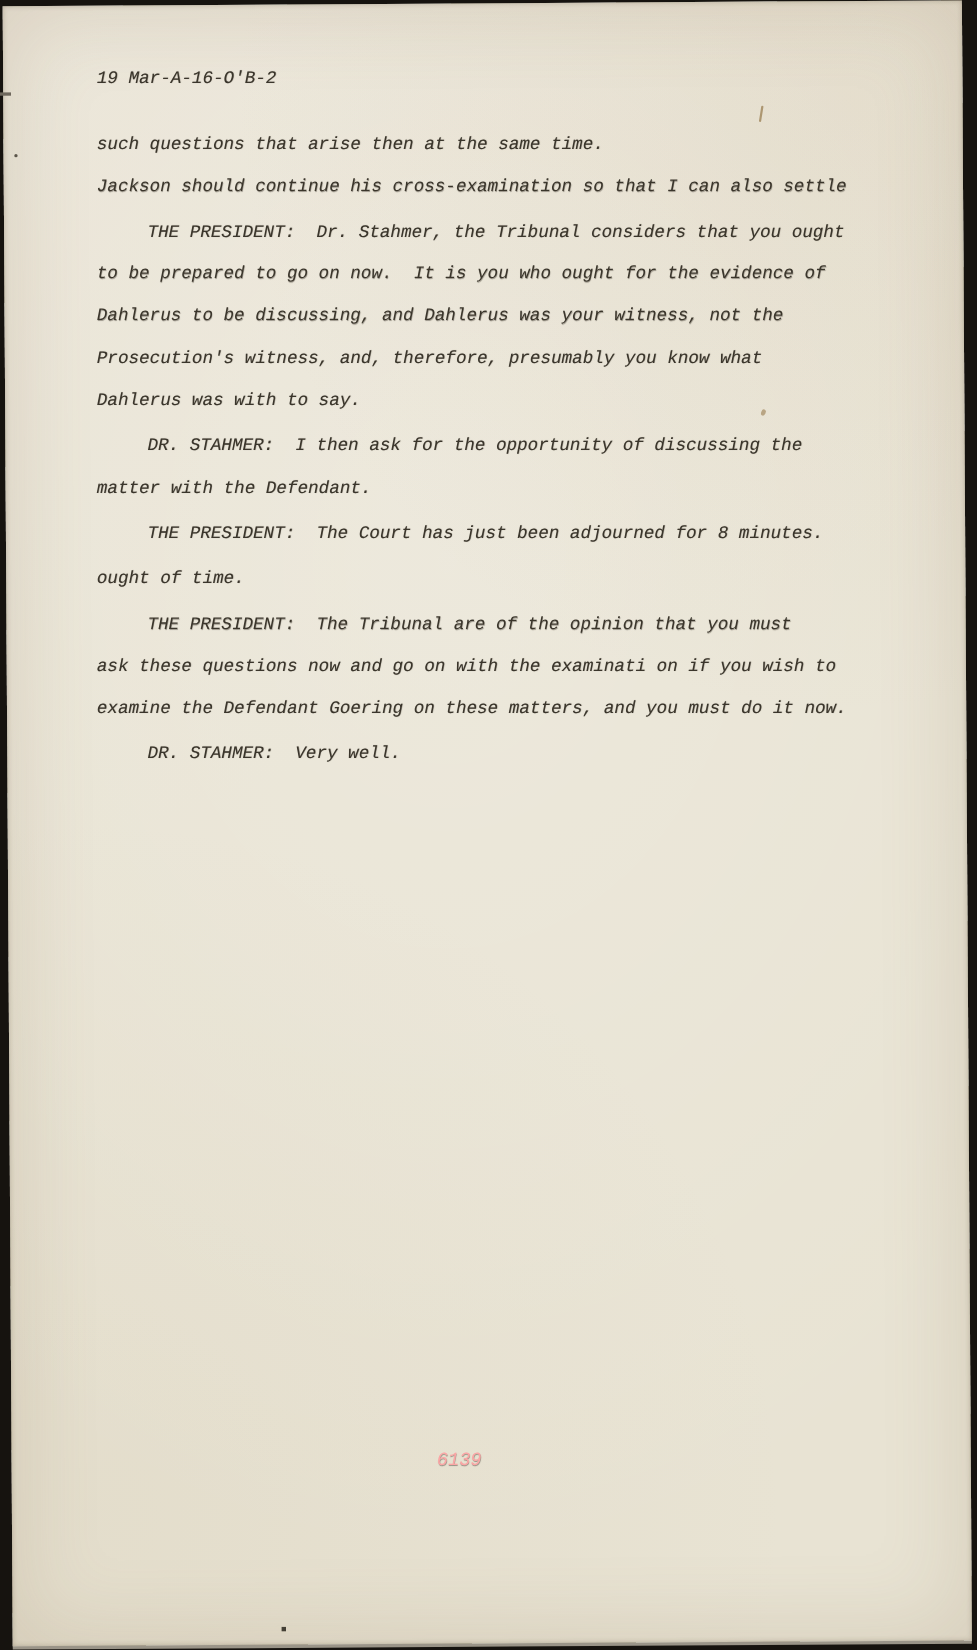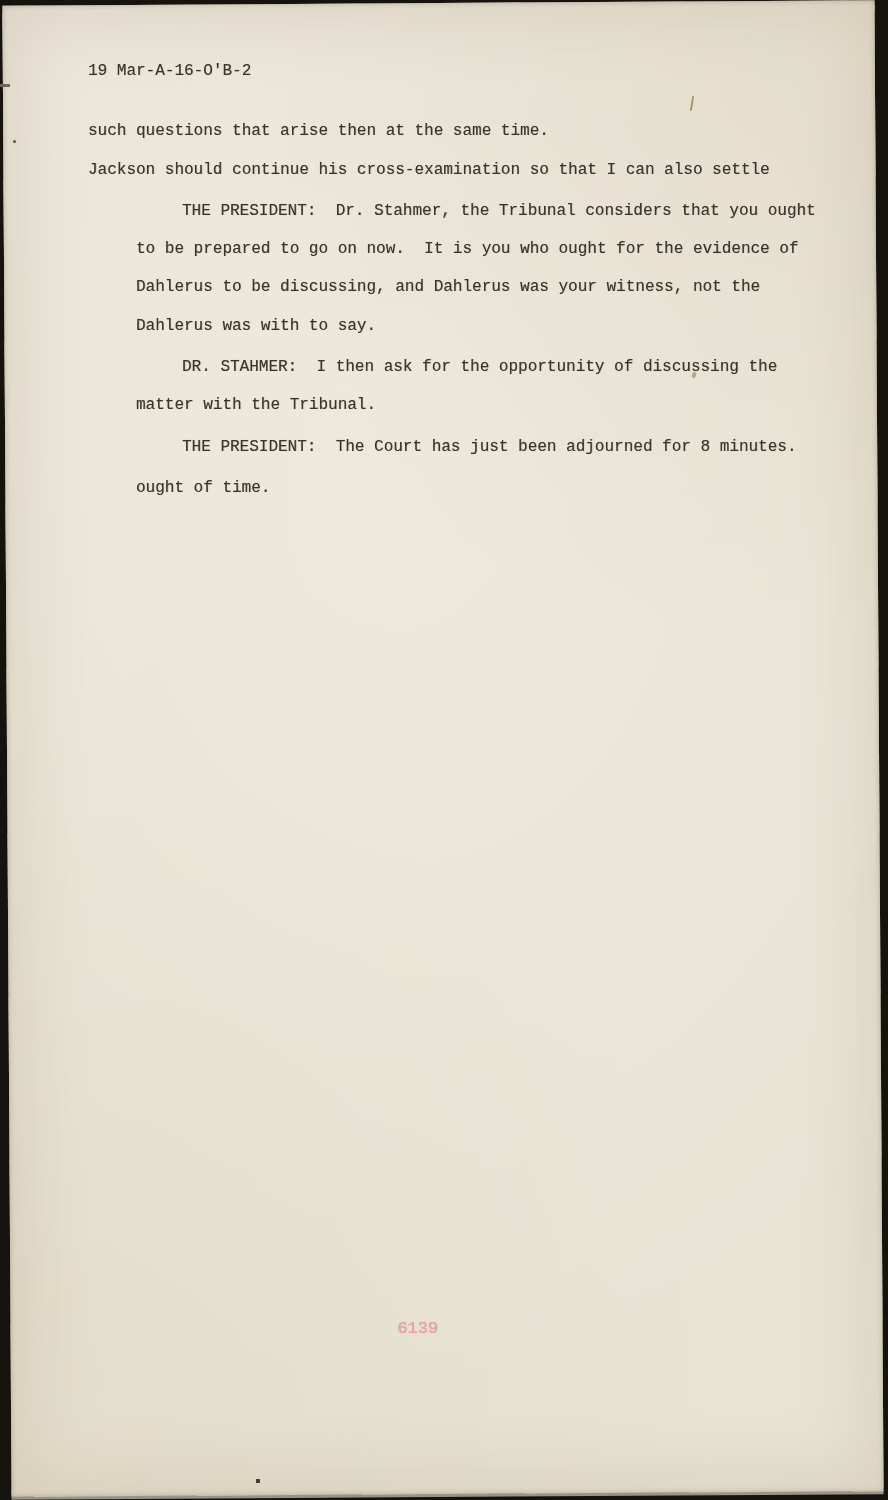--- a/index.html
+++ b/index.html
@@ -2,20 +2,21 @@
 <html><head>
 <meta charset="utf-8">
 <style>
   html,body{margin:0;padding:0;background:#0e0c0a;}
   .frame{
     position:relative;
     width:888px;height:1500px;
     background:#16130f;
     overflow:hidden;
     font-family:"Liberation Mono","DejaVu Sans Mono",monospace;
+    font-style:italic;
   }
   
   .paper{
     position:absolute;
     left:7px;top:3px;right:9px;bottom:6px;
     background:
       radial-gradient(ellipse 120% 90% at 46% 34%, rgba(255,255,255,0.20), rgba(255,255,255,0) 70%),
       radial-gradient(circle at 88% 6%, rgba(190,170,135,0.14), rgba(190,170,135,0) 35%),
       radial-gradient(circle at 8% 92%, rgba(195,180,150,0.12), rgba(195,180,150,0) 40%),
       linear-gradient(160deg, rgba(236,230,218,0.6), rgba(0,0,0,0) 45%),
@@ -32,21 +33,21 @@
   .text-col{
     position:absolute;
     left:88px;top:52px;width:712px;
     font-size:16px;line-height:38.3px;
     color:#3a352b;
     letter-spacing:0;
     text-shadow:0.4px 0.4px 0.7px rgba(58,52,42,0.45);
   }
   .header-line{white-space:pre;}
   .paragraphs{margin-top:22px;}
-  .para + .para{margin-top:3px;margin-left:48px;}
+  .para + .para{margin-top:3px;}
   .line{white-space:pre;}
   .line.indent{padding-left:46px;}
   .page-number{
     position:absolute;left:397px;top:1318px;
     font-size:17px;line-height:22px;
     color:#fca5a5;
     text-shadow:0.4px 0.4px 0.7px rgba(58,52,42,0.45);
   }
   
   .mark{position:absolute;}
@@ -67,31 +68,40 @@
       <div class="header-line">19 Mar-A-16-O'B-2</div>
       <div class="paragraphs" id="paragraphs">
           <div class="para">
             <div class="line">such questions that arise then at the same time.</div>
             <div class="line">Jackson should continue his cross-examination so that I can also settle</div>
           </div>
           <div class="para">
             <div class="line indent">THE PRESIDENT:  Dr. Stahmer, the Tribunal considers that you ought</div>
             <div class="line">to be prepared to go on now.  It is you who ought for the evidence of</div>
             <div class="line">Dahlerus to be discussing, and Dahlerus was your witness, not the</div>
+            <div class="line">Prosecution's witness, and, therefore, presumably you know what</div>
             <div class="line">Dahlerus was with to say.</div>
           </div>
           <div class="para">
             <div class="line indent">DR. STAHMER:  I then ask for the opportunity of discussing the</div>
-            <div class="line">matter with the Tribunal.</div>
+            <div class="line">matter with the Defendant.</div>
           </div>
           <div class="para">
             <div class="line indent">THE PRESIDENT:  The Court has just been adjourned for 8 minutes.</div>
           </div>
           <div class="para">
             <div class="line">ought of time.</div>
+          </div>
+          <div class="para">
+            <div class="line indent">THE PRESIDENT:  The Tribunal are of the opinion that you must</div>
+            <div class="line">ask these questions now and go on with the examinati on if you wish to</div>
+            <div class="line">examine the Defendant Goering on these matters, and you must do it now.</div>
+          </div>
+          <div class="para">
+            <div class="line indent">DR. STAHMER:  Very well.</div>
           </div>
         </div>
     </div>
 
     <div class="page-number">6139</div>
 
     <div class="mark mark-slash"></div>
     <div class="mark mark-speck-right"></div>
     <div class="mark mark-edge-dash"></div>
     <div class="mark mark-left-dot"></div>

